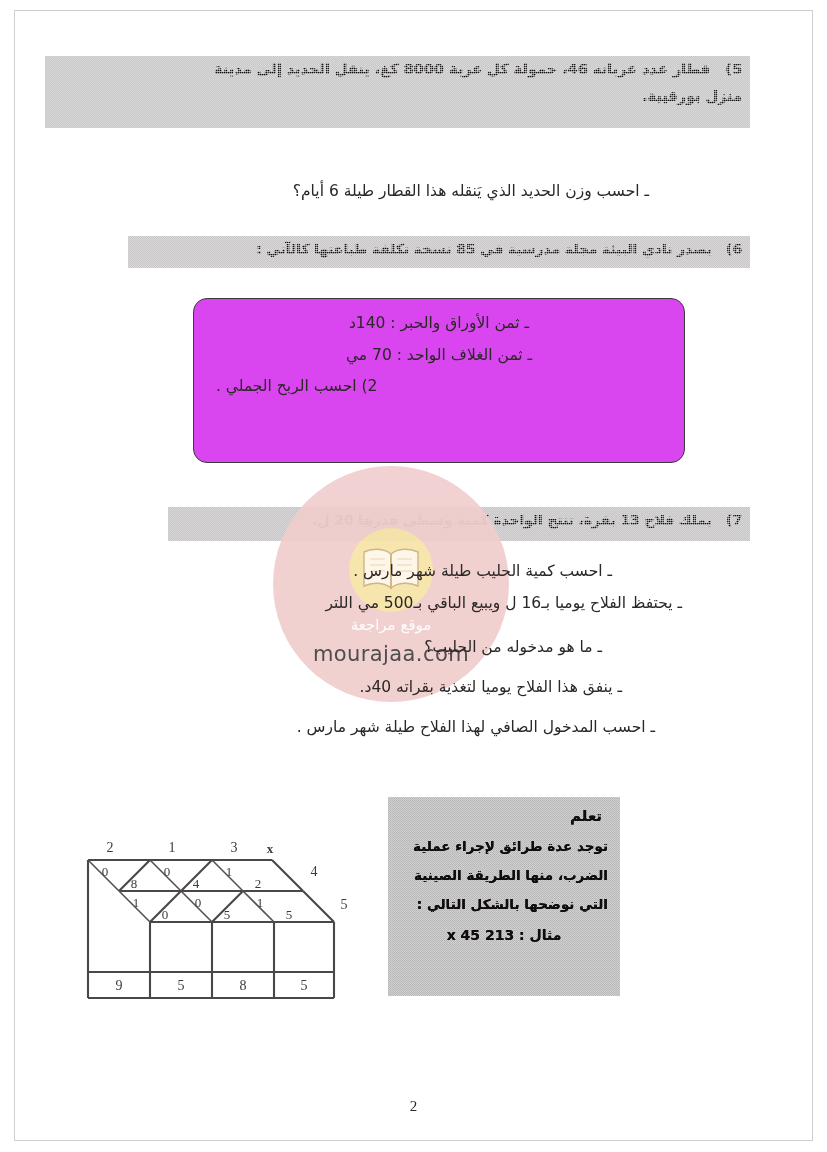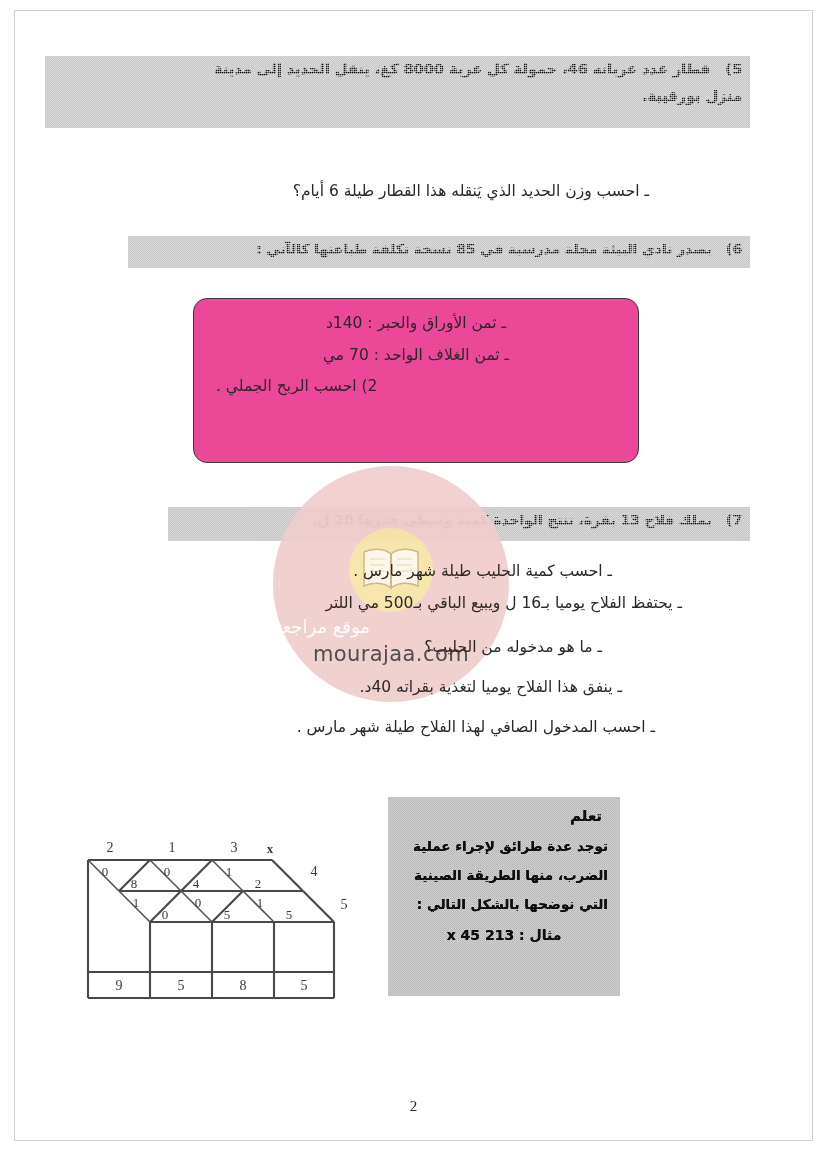--- a/index.html
+++ b/index.html
@@ -61,23 +61,23 @@
   
   .line{
     position:absolute;direction:rtl;text-align:right;white-space:nowrap;
     font-size:15.5px;color:#2b2725;font-family:"DejaVu Sans","Liberation Sans",sans-serif;
   }
 
   #q5-ask{right:178px;top:158px;font-size:15.5px;margin-top:24px;}
 
   
   #q6-box{
-    position:absolute;left:193px;top:298px;width:446px;height:165px;
+    position:absolute;left:193px;top:298px;width:492px;height:165px;
     border:1.6px solid #3a3a3a;border-radius:14px;box-sizing:border-box;
-    background:#ec4899;
+    background:#d946ef;
   }
   #q6-box .row{
     direction:rtl;text-align:left;white-space:nowrap;
     font-size:15.5px;color:#2b2725;padding:0 22px;line-height:1;
   }
   #q6-box .r1{margin-top:17px;text-align:center;}
   #q6-box .r2{margin-top:16px;text-align:center;}
   #q6-box .r3{margin-top:16px;text-align:center;}
   #q6-box .r4{margin-top:16px;text-align:left;}
 
@@ -99,22 +99,22 @@
   #wm-disc{
     position:absolute;left:50%;top:62px;transform:translateX(-50%);
     width:84px;height:84px;border-radius:50%;
     background:#f7e3a8;
   }
   #wm-book{
     position:absolute;left:50%;top:80px;transform:translateX(-50%);
     width:62px;height:46px;
   }
   #wm-ar{
-    position:absolute;left:0;right:0;top:150px;text-align:left;
-    font-size:18px;color:#ffffff;direction:rtl;opacity:.95;
+    position:absolute;left:0;right:0;top:150px;text-align:center;
+    font-size:15px;color:#ffffff;direction:rtl;opacity:.95;
     font-family:"DejaVu Sans","Liberation Sans",sans-serif;
   }
   #wm-url{
     position:absolute;left:0;right:0;top:176px;text-align:center;
     font-size:21px;color:#404040;letter-spacing:.4px;direction:ltr;
     font-family:"DejaVu Sans","Liberation Sans",sans-serif;
   }
 
   
   #note-box{

